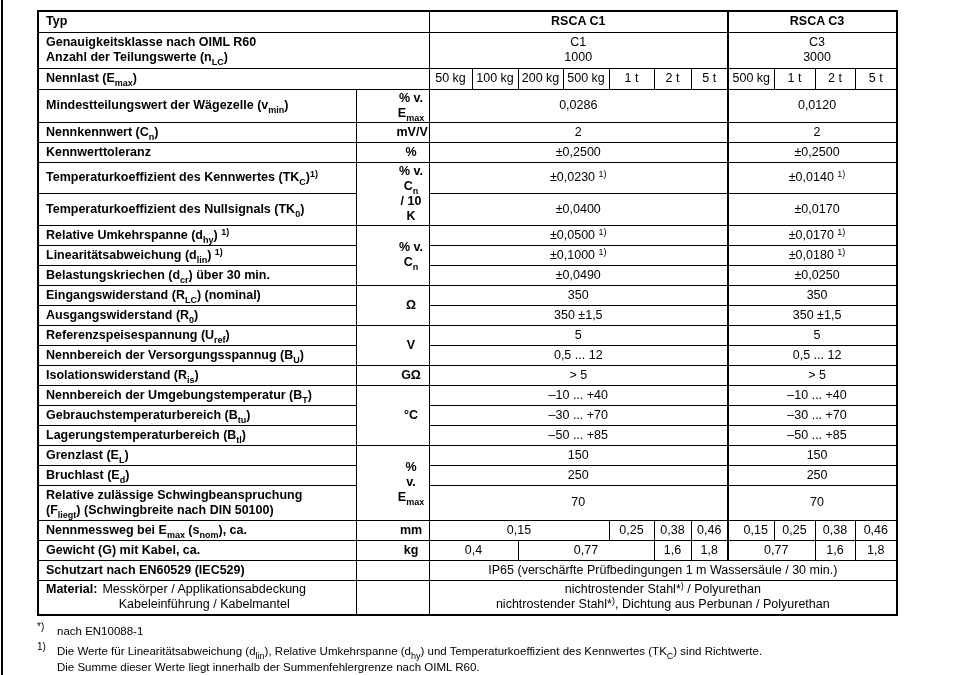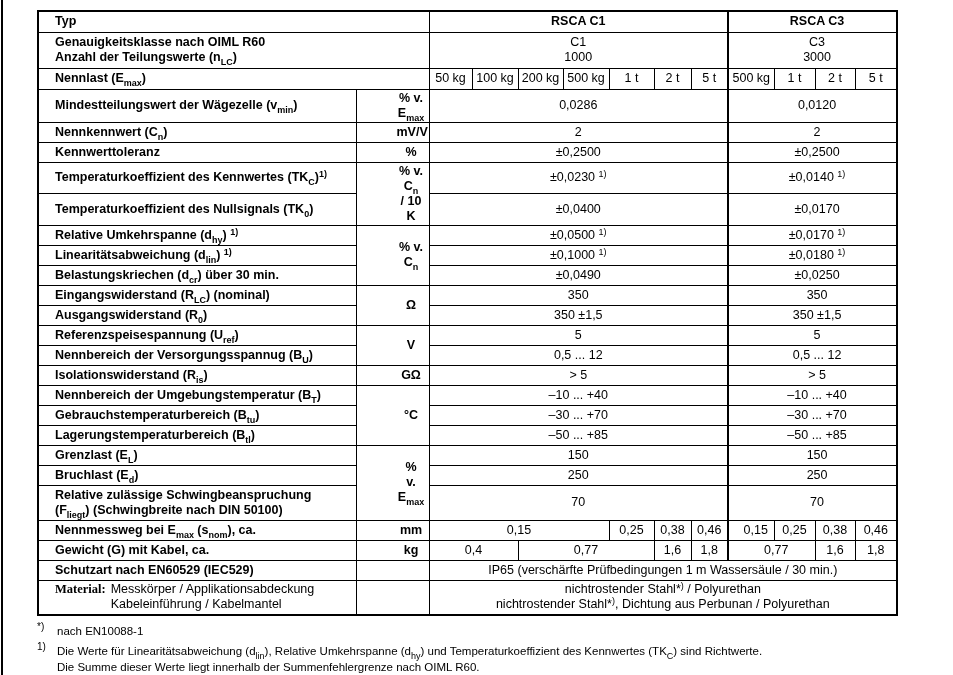--- a/index.html
+++ b/index.html
@@ -11,37 +11,37 @@
   .edge-line { position:absolute; left:1px; top:0; width:2px; height:675px; background:#000; }
   .page { padding:10px 20px 0 37px; }
   .page-title { font-size:18px; font-weight:bold; letter-spacing:0.2px; margin-bottom:9px; }
 
   table.tech { border-collapse:collapse; table-layout:fixed; width:859px; border:2px solid #000; }
   td {
     border:1px solid #000; font-size:12.5px; line-height:15px;
     padding:1px 3px; text-align:center; vertical-align:middle;
     overflow:hidden; font-weight:normal;
   }
-  td.label { text-align:left; font-weight:bold; padding-left:16px; }
+  td.label { text-align:left; font-weight:bold; padding-left:7px; }
   td.unit  { font-weight:bold;padding-left:40px; }
   td.tl    { border-left:2px solid #000;padding-left:12px; }
   tr       { height:20px; }
   tr.h-typ { height:21px; }
   tr.h-acc { height:36px; }
   tr.h-nenn{ height:21px; }
   tr.h-2l  { height:35px; }
   td.hdr   { font-weight:bold; }
   td.subhdr{ padding:1px 1px; }
 
   sub { font-size:9px; line-height:0; position:relative; top:4px;  vertical-align:baseline; }
   sup { font-size:9px; line-height:0; position:relative; top:-4px; vertical-align:baseline; }
 
   .mat-wrap { display:flex; gap:5px; align-items:flex-start; }
-  .mat-bold { font-weight:bold; white-space:nowrap;font-family:Liberation Serif, serif; }
-  .mat-rest { font-weight:normal; text-align:left; }
+  .mat-bold { font-weight:bold; white-space:nowrap; }
+  .mat-rest { font-weight:normal; text-align:center; }
 
   .footnotes { margin-top:7px; }
   .footnote { display:flex; align-items:flex-start; margin-bottom:3px; }
   .fn-marker { flex:0 0 20px; font-size:10px; transform:translateY(-2px); font-weight:normal; }
   .fn-text { font-size:11.5px; line-height:16.5px; }
 </style>
 </head>
 <body>
 
 <div class="edge-line"></div>

